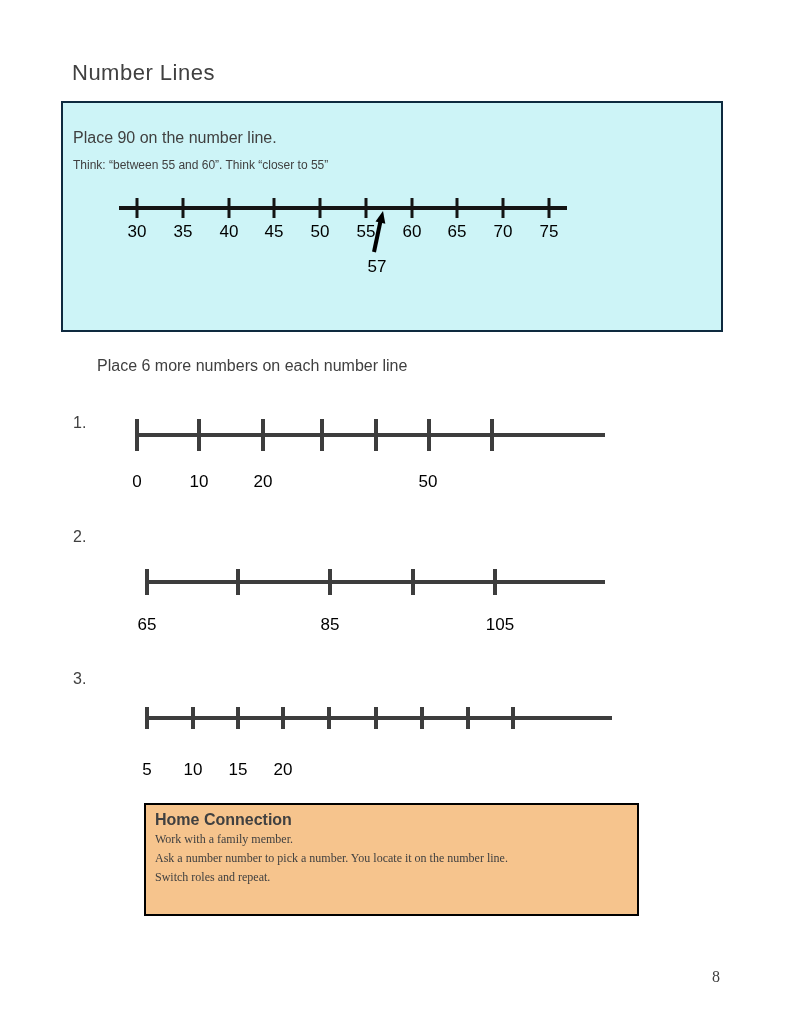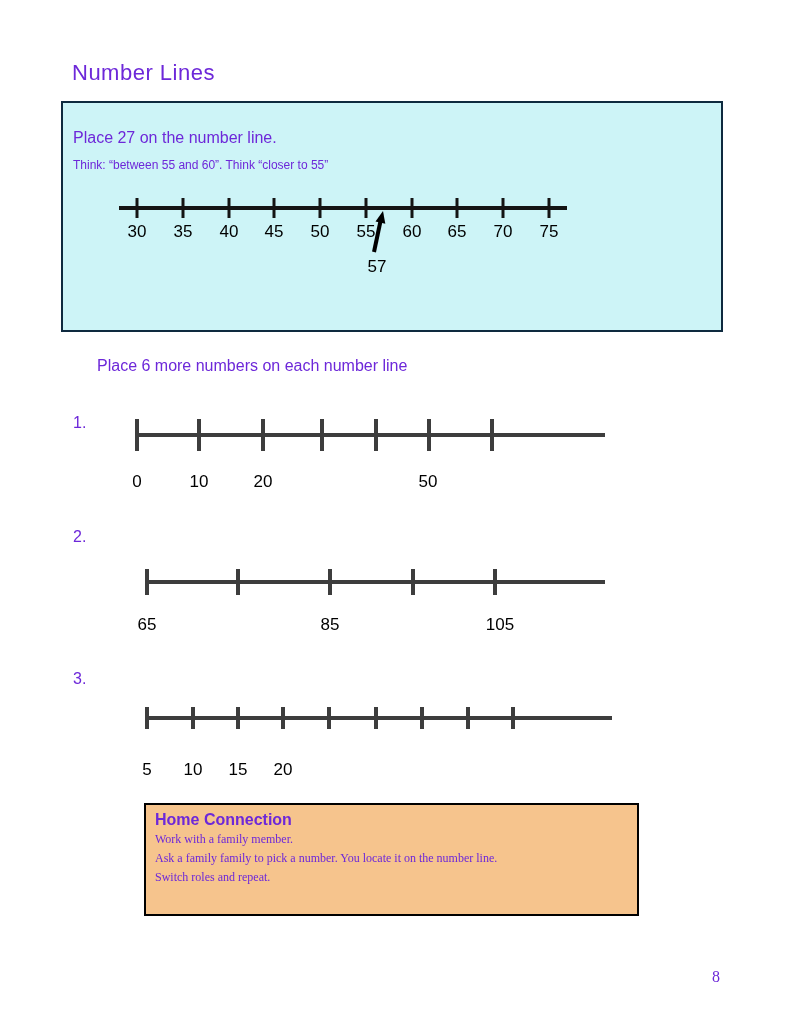--- a/index.html
+++ b/index.html
@@ -1,17 +1,17 @@
 <!DOCTYPE html>
 <html><head>
 <meta charset="utf-8">
 <style>
   html,body{margin:0;padding:0;background:#fff;}
   .page{position:relative;width:791px;height:1024px;background:#ffffff;
-        font-family:"Liberation Sans", sans-serif;color:#6d28d9;overflow:hidden;}
+        font-family:"Liberation Sans", sans-serif;color:#404040;overflow:hidden;}
   .abs{position:absolute;}
   .page-title{left:72px;top:60px;font-size:22px;font-weight:400;letter-spacing:0.5px;}
   .example-box{left:61px;top:101px;width:658px;height:227px;
                background:#cdf4f7;border:2px solid #0e2a3f;}
   .ex-text1{left:73px;top:129px;font-size:16px;}
   .ex-text2{left:73px;top:158px;font-size:12px;}
   .prompt{left:73px;top:357px;font-size:16px;margin-left:24px;}
   .ex-label{font-size:16px;}
   .ex-label-1{left:73px;top:414px;}
   .ex-label-2{left:73px;top:528px;}
@@ -26,33 +26,33 @@
 </style>
 </head>
 <body>
 
 <div class="page">
 
   <div class="abs page-title">Number Lines</div>
 
   <div class="abs example-box" style="background: rgb(205, 244, 247); border-color: rgb(14, 42, 63);"></div>
 
-  <div class="abs ex-text1">Place 27 on the number line.</div>
+  <div class="abs ex-text1">Place 90 on the number line.</div>
   <div class="abs ex-text2">Think: “between 55 and 60”. Think “closer to 55”</div>
 
   <div class="abs prompt">Place 6 more numbers on each number line</div>
 
   <div class="abs ex-label ex-label-1">1.</div>
   <div class="abs ex-label ex-label-2">2.</div>
   <div class="abs ex-label ex-label-3">3.</div>
 
   <div class="abs home-box" style="background: rgb(246, 196, 141); border-color: rgb(0, 0, 0);">
     <div class="home-title">Home Connection</div>
     <div class="home-line">Work with a family member.</div>
-    <div class="home-line">Ask a family family to pick a number. You locate it on the number line.</div>
+    <div class="home-line">Ask a number number to pick a number. You locate it on the number line.</div>
     <div class="home-line">Switch roles and repeat.</div>
   </div>
 
   <div class="abs page-number">8</div>
 
   <svg class="abs overlay" id="nl-overlay" width="791" height="1024" viewBox="0 0 791 1024">
       <line x1="119" y1="208" x2="567" y2="208" stroke="#141414" stroke-width="4"></line>
       <line x1="137" y1="198" x2="137" y2="218" stroke="#141414" stroke-width="3"></line>
       <text x="137" y="237" text-anchor="middle" font-size="17" font-family="&quot;Liberation Sans&quot;, sans-serif" fill="#000">30</text>
       <line x1="183" y1="198" x2="183" y2="218" stroke="#141414" stroke-width="3"></line>

